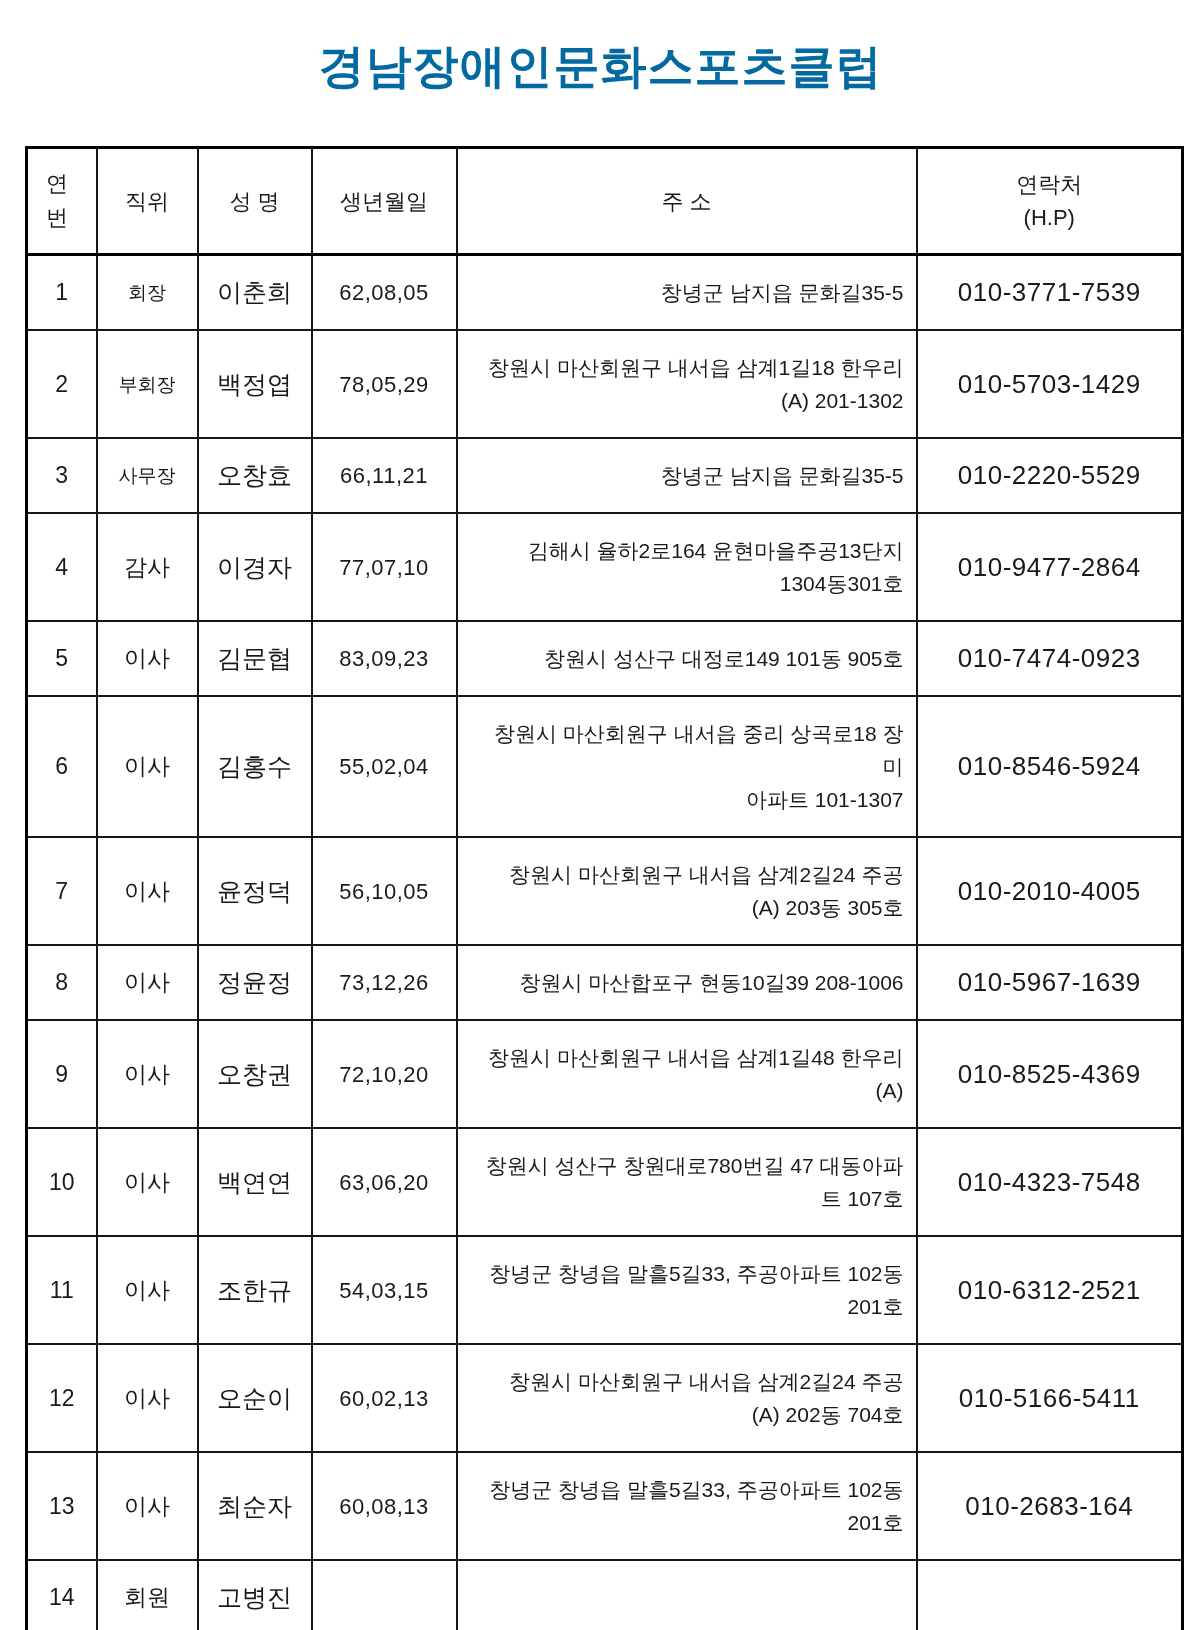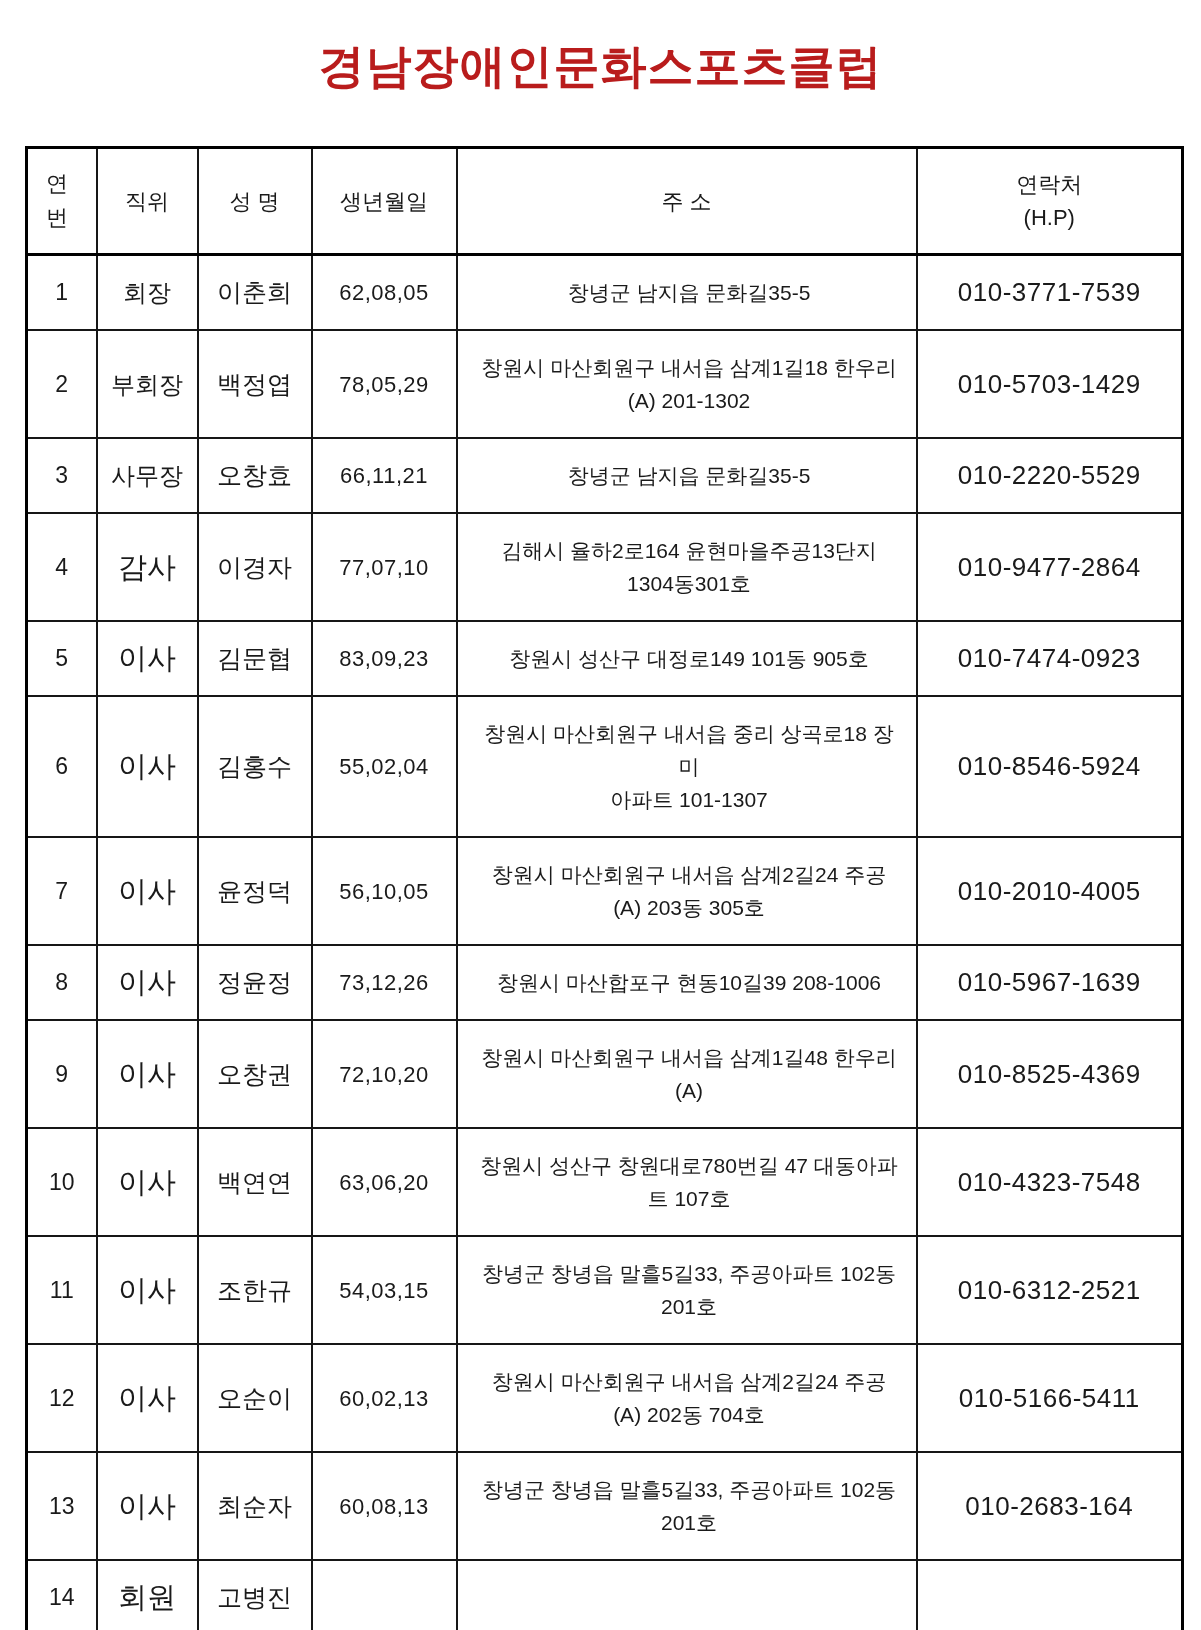--- a/index.html
+++ b/index.html
@@ -4,21 +4,21 @@
 <style>
   html,body{margin:0;padding:0;}
   body{
     width:1201px;height:1630px;background:#ffffff;
     font-family:"Liberation Sans","DejaVu Sans",sans-serif;
     color:#1a1a1a;overflow:hidden;
   }
   .page{position:relative;width:1201px;height:1630px;background:#fff;}
   .title{
     margin:36px 0 0 0;text-align:center;
-    font-size:46px;font-weight:900;letter-spacing:1px;color:#b91c1c;
+    font-size:46px;font-weight:900;letter-spacing:1px;color:#0369a1;
   }
   table.roster{
     border-collapse:collapse;table-layout:fixed;
     margin:48px 0 0 25px;width:1156px;
     border:3px solid #000;
   }
   th,td{
     border:2px solid #161616;
     white-space:pre-line;
     vertical-align:middle;
@@ -34,25 +34,25 @@
     border-bottom:3px solid #000;
     padding:18px 6px;
   }
   col.w-no{width:70px;}
   col.w-position{width:101px;}
   col.w-name{width:114px;}
   col.w-birth{width:145px;}
   col.w-address{width:460px;}
   col.w-phone{width:266px;}
   td.c-no{font-size:23px;}
-  td.c-position{font-size:29px;}
-  tbody tr:nth-child(-n+3) td.c-position{font-size:24px;margin-top:28px;}
+  td.c-position{font-size:23px;}
+  tbody tr:nth-child(-n+3) td.c-position{font-size:19px;margin-top:28px;}
   td.c-name{font-size:25px;}
   td.c-birth{font-size:22px;letter-spacing:0.5px;margin-top:30px;}
-  td.c-address{text-align:center;padding-left:17px;padding-right:12px;font-size:21px;}
+  td.c-address{text-align:right;padding-left:17px;padding-right:12px;font-size:21px;}
   td.c-phone{font-size:26px;letter-spacing:0.5px;}
   th.h-no{line-height:34px;text-align:left;padding-left:18px;}
 </style>
 </head>
 <body>
 
 <div class="page">
 
   <h1 class="title">경남장애인문화스포츠클럽</h1>
 

